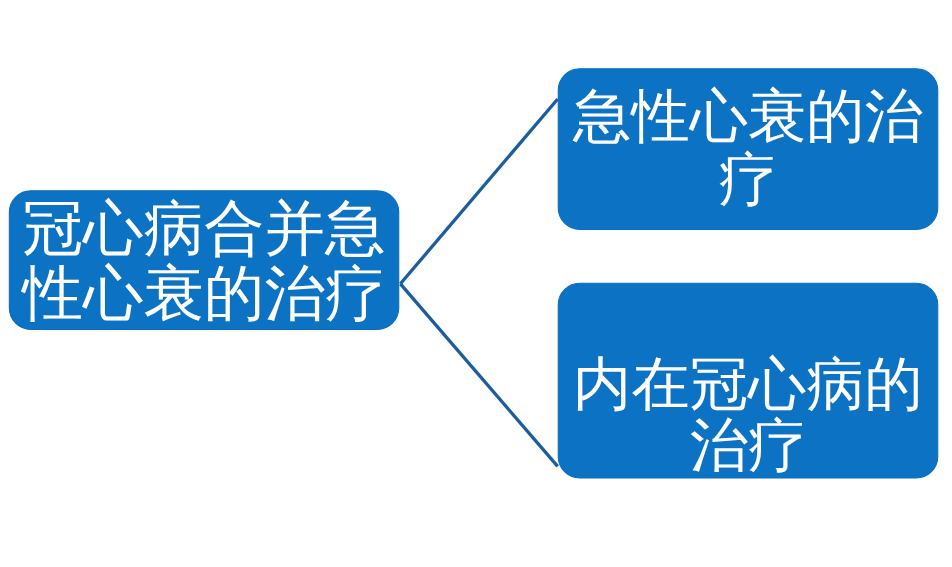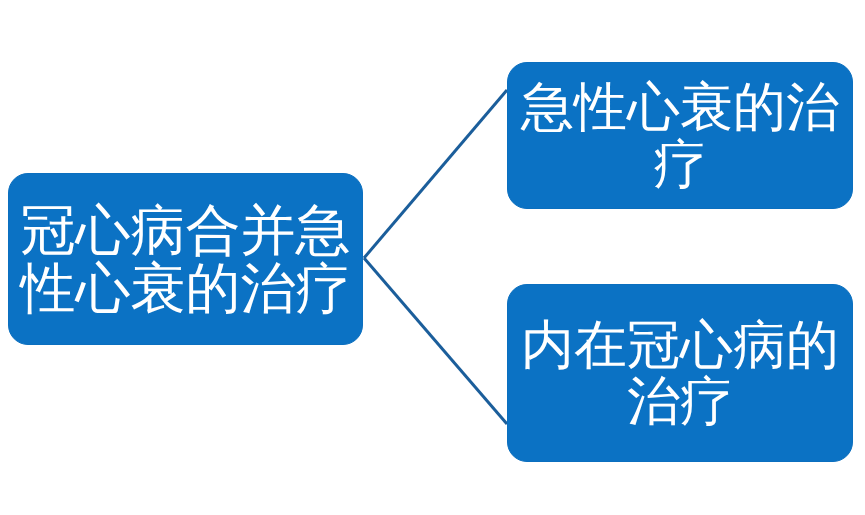--- a/index.html
+++ b/index.html
@@ -45,41 +45,42 @@
     display: block;
     width: 100%;
     padding: 0 6px;
     box-sizing: border-box;
   }
   
   #node-root {
     left: 8px;
     top: 173px;
     width: 355px;
-    height: 172px;
+    height: 127px;
     font-size: 55px;
   }
   #node-root .node-text {
     padding: 0 4px;
   }
   
   #node-child-1 {
     left: 507px;
     top: 62px;
     width: 346px;
     height: 147px;
     font-size: 53px;
   }
   
   #node-child-2 {
     left: 507px;
-    top: 284px;
+    top: 257px;
     width: 346px;
     height: 178px;
     font-size: 53px;
+    align-items: flex-end;
   }
 </style>
 </head>
 <body>
 
 <div id="canvas">
 
   <svg class="connector-layer" width="865" height="515" viewBox="0 0 865 515" xmlns="http://www.w3.org/2000/svg">
     <line x1="364" y1="258" x2="507" y2="90" stroke="#1B5E9B" stroke-width="3" stroke-linecap="butt"></line>
     <line x1="364" y1="258" x2="507" y2="424" stroke="#1B5E9B" stroke-width="3" stroke-linecap="butt"></line>

